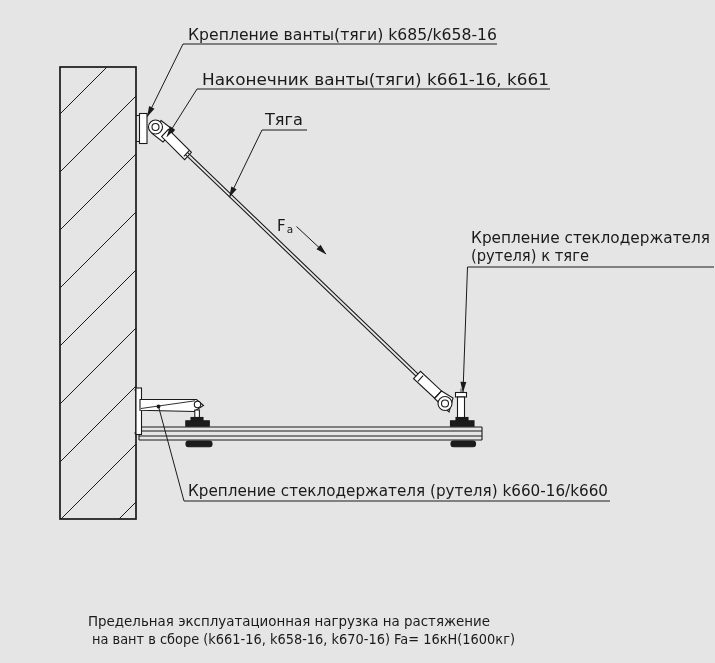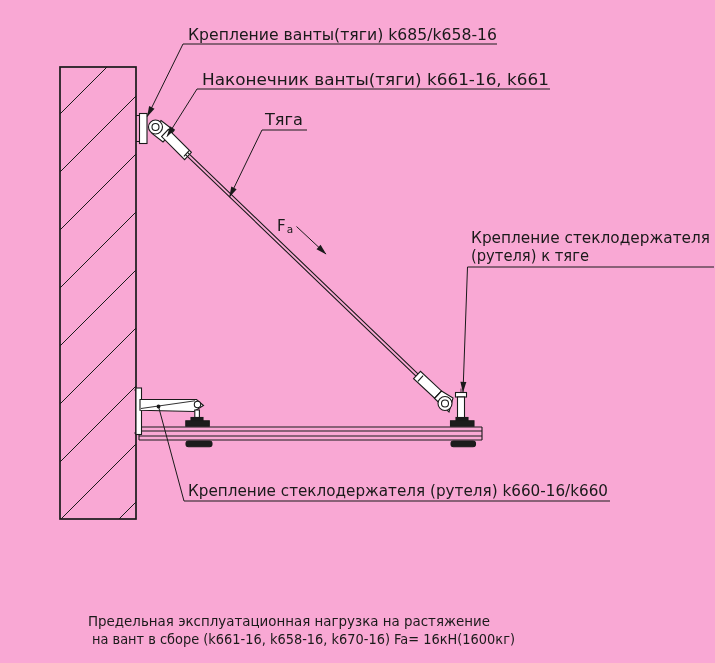--- a/index.html
+++ b/index.html
@@ -1,19 +1,19 @@
 <!DOCTYPE html>
 <html><head>
 <meta charset="utf-8">
 <style>
   html,body { margin:0; padding:0; background:#ffffff; }
   .canvas {
     position:relative;
     width:715px; height:663px;
-    background:#f9a8d4;
+    background:#e5e5e5;
     font-family:"DejaVu Sans", sans-serif;
     overflow:hidden;
   }
   svg { display:block; }
   svg text {
     fill:#1a1a1a;
     font-family:"DejaVu Sans", sans-serif;
   }
 </style>
 </head>

